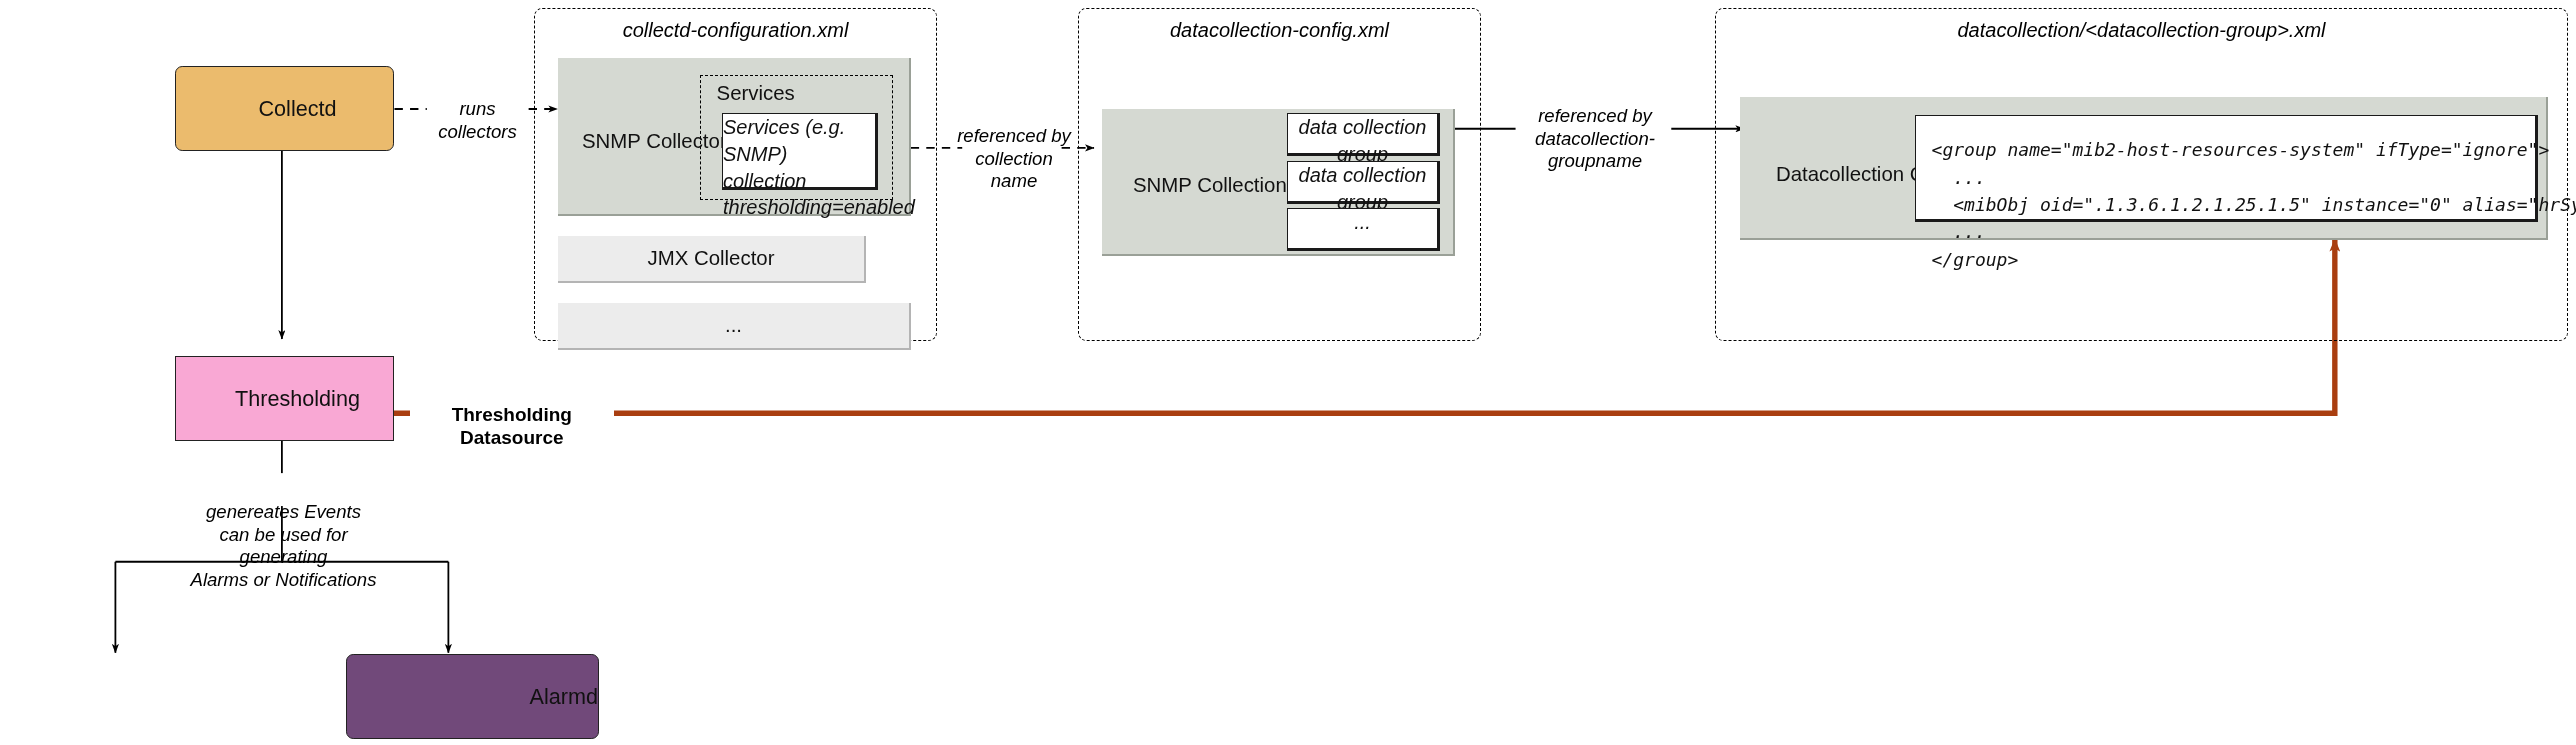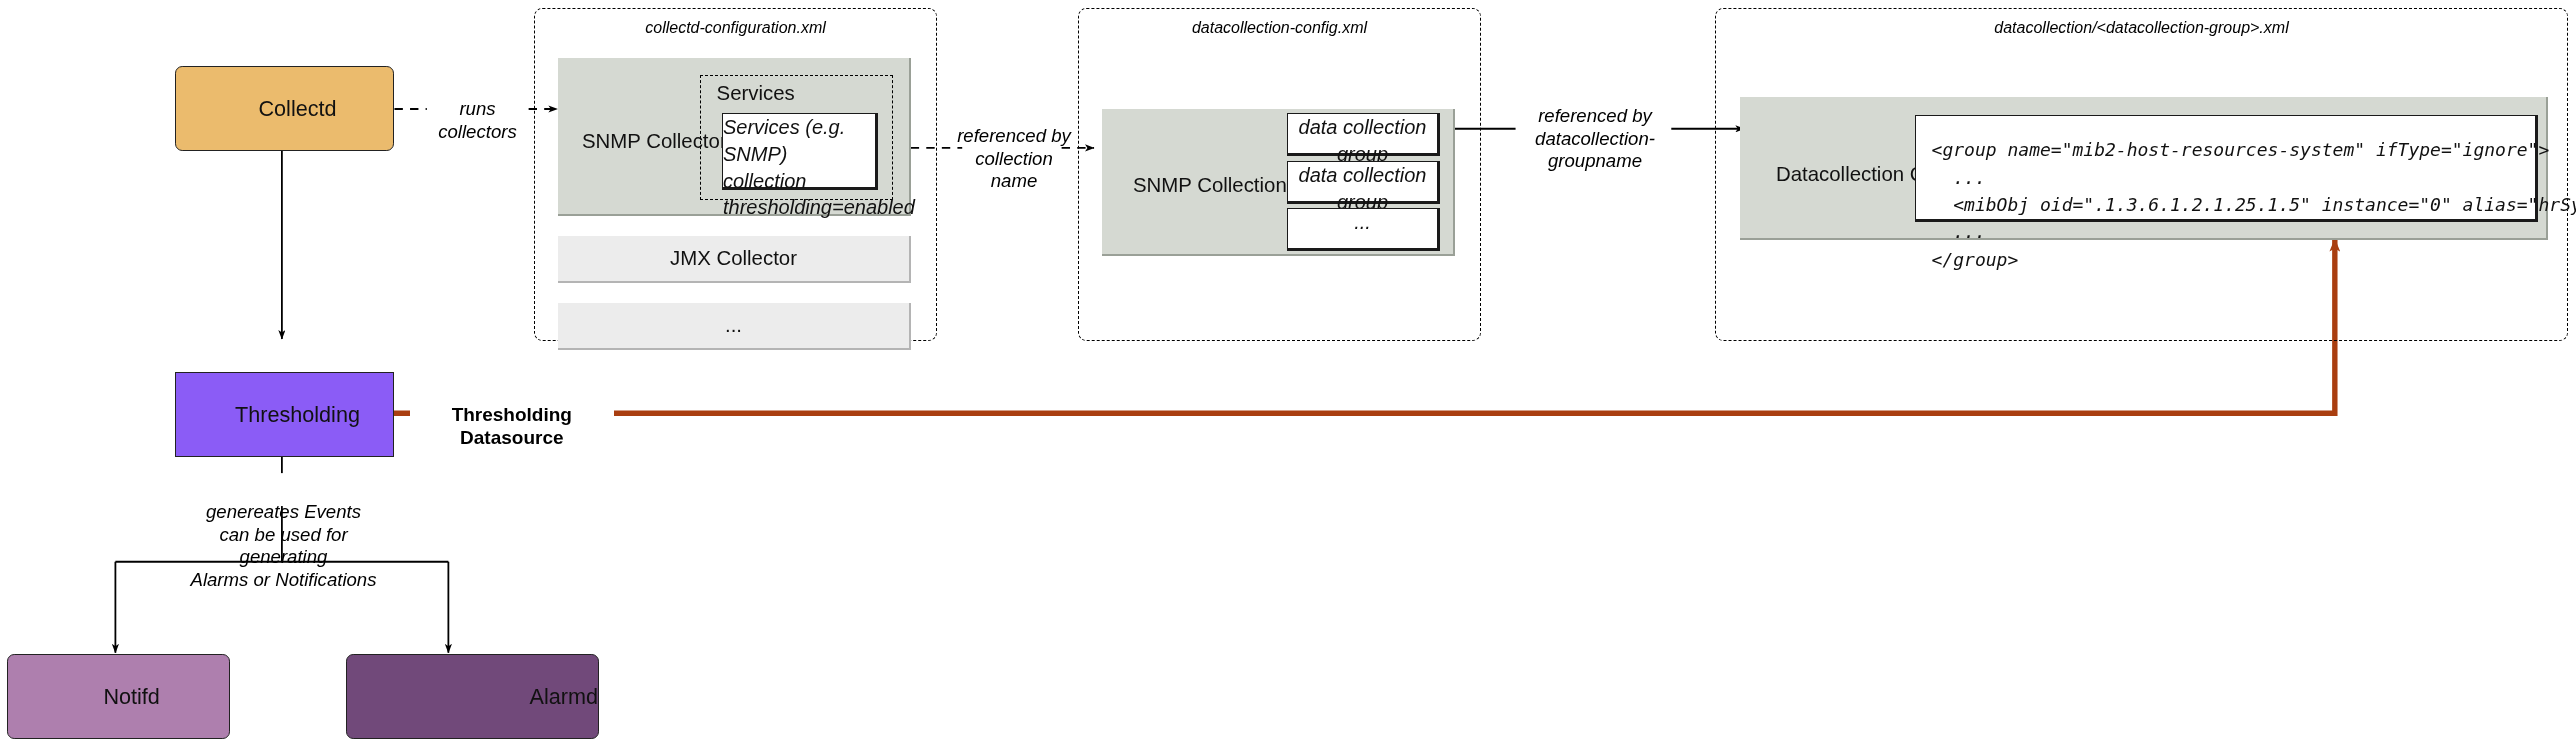--- a/index.html
+++ b/index.html
@@ -8,27 +8,27 @@
   svg.layer{position:absolute;left:0;top:0;width:2576px;height:745px;pointer-events:none;}
 
   .node{position:absolute;box-sizing:border-box;display:flex;align-items:center;justify-content:center;text-align:center;padding-left:26px;}
   .node .lbl{display:block;width:100%;}
 
   
   .rbox{border:1.8px solid #222222;border-radius:7.2px;}
   .rbox .lbl{font-size:21.6px;color:#111111;line-height:1.2;}
 
   .collectd{background:#EBBB6D;}
-  .thresholding{background:#8b5cf6;border-radius:0;margin-top:16px;}
+  .thresholding{background:#f9a8d4;border-radius:0;}
   .notifd{background:#AE7FAE;}
   .alarmd{background:#71497A;}
 
   
   .filebox{position:absolute;box-sizing:border-box;border:1.8px dashed #000000;border-radius:8.4px;background:transparent;}
-  .filebox > .caption{position:absolute;left:0;right:0;top:9.6px;text-align:center;font-style:italic;font-size:16px;color:#000000;}
+  .filebox > .caption{position:absolute;left:0;right:0;top:9.6px;text-align:center;font-style:italic;font-size:20px;color:#000000;}
 
   
   .greyblock{position:absolute;box-sizing:border-box;background:#D5D9D2;border-right:2.4px solid #9aa097;border-bottom:2.4px solid #9aa097;}
   .greyblock .gl{position:absolute;font-size:20.4px;color:#111111;}
 
   .lightrow{position:absolute;box-sizing:border-box;background:#ECECEC;border-right:2.4px solid #b4b4b4;border-bottom:2.4px solid #b4b4b4;display:flex;align-items:center;justify-content:center;}
   .lightrow .lbl{font-size:20.4px;color:#111111;}
 
   .dashedinner{position:absolute;box-sizing:border-box;border:1.8px dashed #000000;background:transparent;}
   .dashedinner .caption{position:absolute;left:15.6px;top:6px;font-size:20.4px;color:#111111;}
@@ -92,23 +92,20 @@
   </svg>
 
   <div class="node rbox collectd" style="left:175px;top:66px;width:219px;height:85px;">
     <span class="lbl">Collectd</span>
   </div>
 
   <div class="node rbox thresholding" style="left:175px;top:356px;width:219px;height:85px;">
     <span class="lbl">Thresholding</span>
   </div>
 
-  <div class="node rbox notifd" style="left:7.2px;top:654px;width:223px;height:85px;">
-    <span class="lbl">Notifd</span>
-  </div>
 
   <div class="node rbox alarmd" style="left:346px;top:654px;width:253px;height:85px;text-align:right;">
     <span class="lbl">Alarmd</span>
   </div>
 
   <div class="filebox" style="left:534px;top:8.4px;width:403px;height:333px;">
     <div class="caption">collectd-configuration.xml</div>
   </div>
 
   <div class="greyblock" style="left:558px;top:58px;width:353px;height:158px;">
@@ -118,21 +115,21 @@
   <div class="dashedinner" style="left:700px;top:75px;width:193px;height:125px;">
     <span class="caption">Services</span>
   </div>
 
   <div class="whitebox" style="left:722px;top:113px;width:156px;height:77px;">
     <span class="lbl">Services (e.g. SNMP)
 collection
 thresholding=enabled</span>
   </div>
 
-  <div class="lightrow" style="left:558px;top:236px;width:353px;height:47px;">
+  <div class="lightrow" style="left:558px;top:236px;width:308px;height:47px;">
     <span class="lbl">JMX Collector</span>
   </div>
 
   <div class="lightrow" style="left:558px;top:303px;width:353px;height:47px;">
     <span class="lbl">...</span>
   </div>
 
   <div class="filebox" style="left:1078px;top:8.4px;width:403px;height:333px;">
     <div class="caption">datacollection-config.xml</div>
   </div>

